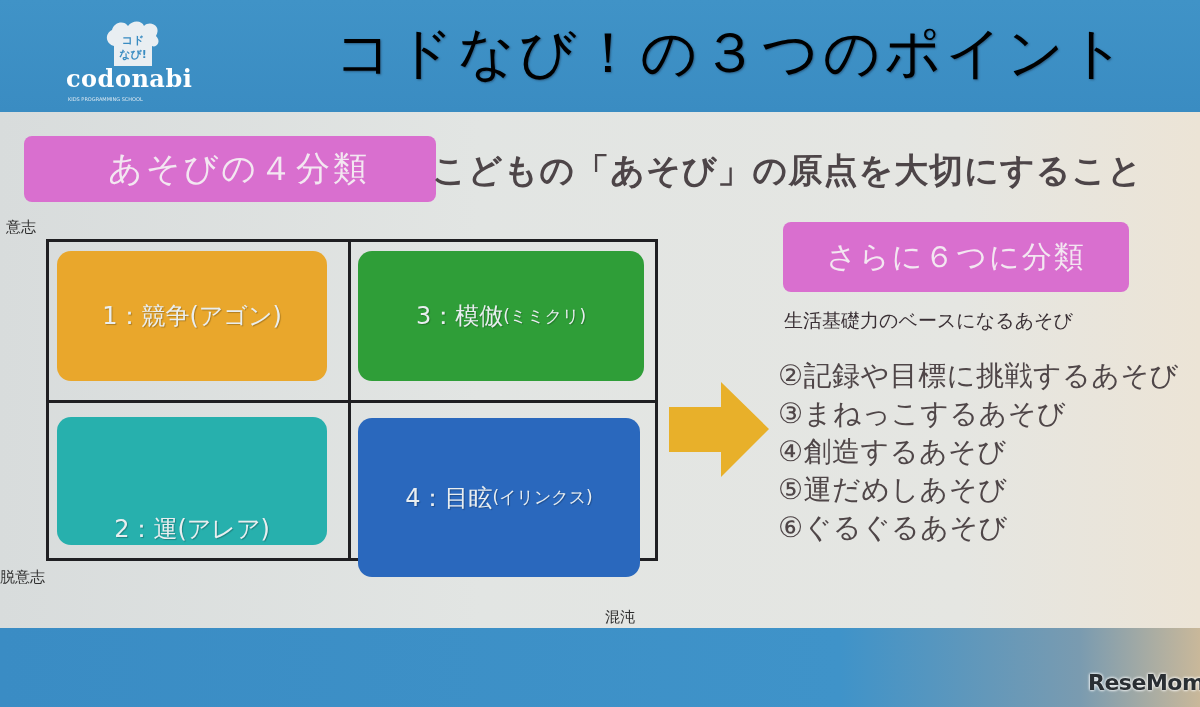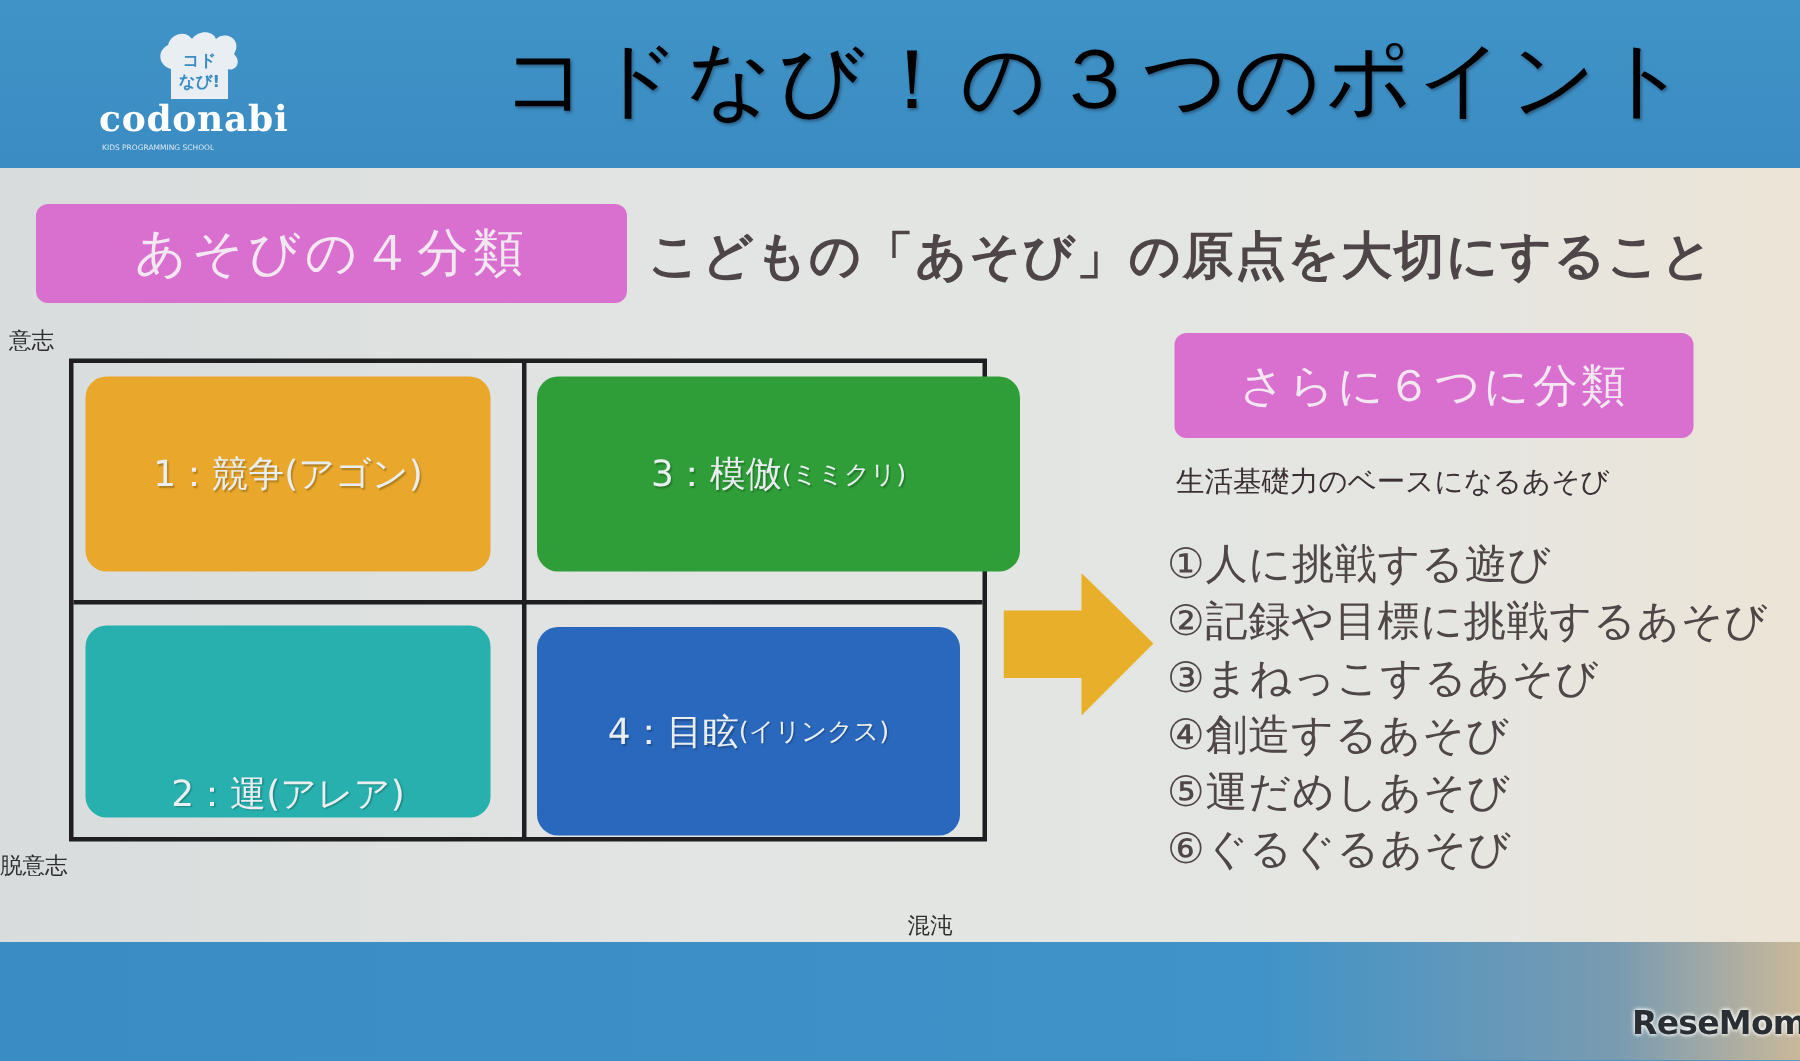--- a/index.html
+++ b/index.html
@@ -38,43 +38,43 @@
     }
     .slide {
       position: absolute; left: 0; top: 112px; width: 1200px; height: 516px;
       background: linear-gradient(90deg, #d8dcdc 0%, #e2e5e3 40%, #e5e6e2 80%, #ece4d6 100%);
     }
     .pill {
       position: absolute; background: #d96fcf; border-radius: 8px;
       color: #f3e7f1; display: flex; align-items: center; justify-content: center;
       white-space: nowrap;
     }
-    .pill-left { left: 24px; top: 24px; width: 394px; height: 66px; font-size: 34px; letter-spacing: 3px; }
+    .pill-left { left: 24px; top: 24px; width: 394px; height: 66px; font-size: 34px; letter-spacing: 3px; padding-left: 18px; }
     .pill-right { left: 783px; top: 110px; width: 346px; height: 70px; font-size: 30px; letter-spacing: 2px; }
     .headline {
       position: absolute; left: 432px; top: 36px; color: #4d4548;
       font-size: 34px; font-weight: bold; white-space: nowrap; letter-spacing: 1px;
     }
     .axis-label { position: absolute; color: #2f2f2f; font-size: 15px; white-space: nowrap; }
     .grid {
       position: absolute; left: 46px; top: 127px; width: 612px; height: 322px;
       border: 3px solid #1f1f22; box-sizing: border-box;
     }
     .grid .vline { position: absolute; left: 299px; top: 0; width: 3px; height: 100%; background: #1f1f22; }
     .grid .hline { position: absolute; left: 0; top: 158px; width: 100%; height: 3px; background: #1f1f22; }
     .quad {
       position: absolute; border-radius: 14px; color: #e9eef0;
       display: flex; align-items: center; justify-content: center;
       font-size: 24px; white-space: nowrap;
       text-shadow: 1px 1px 1px rgba(0,0,0,0.25);
     }
     .q1 { left: 8px;   top: 9px;   width: 270px; height: 130px; background: #e9a72c; }
-    .q3 { left: 309px; top: 9px;   width: 322px; height: 130px; background: #2f9e38; }
+    .q3 { left: 309px; top: 9px;   width: 286px; height: 130px; background: #2f9e38; }
     .q2 { left: 8px;   top: 175px; width: 270px; height: 128px; background: #27b0ad; align-items: flex-end; }
-    .q4 { left: 309px; top: 176px; width: 282px; height: 139px; background: #2a68bd; }
+    .q4 { left: 309px; top: 176px; width: 282px; height: 159px; background: #2a68bd; }
     .quad .small { font-size: 17px; }
     .arrow { position: absolute; left: 669px; top: 270px; width: 100px; height: 95px; }
     .subhead {
       position: absolute; left: 784px; top: 196px; color: #3a3035;
       font-size: 19px; font-weight: normal; white-space: nowrap;
     }
     .list { position: absolute; left: 778px; top: 245px; margin: 0; padding: 0; list-style: none; }
     .list li {
       color: #4f4648; font-size: 28px; line-height: 38px; white-space: nowrap; letter-spacing: 0.5px;
     }
@@ -133,21 +133,20 @@
   </div>
 
   <svg class="arrow" viewBox="0 0 100 95">
     <polygon points="0,25 52,25 52,0 100,47 52,95 52,70 0,70" fill="#e8b02a"></polygon>
   </svg>
 
   <div class="pill pill-right">さらに６つに分類</div>
   <div class="subhead">生活基礎力のベースになるあそび</div>
 
   <ul class="list">
-    <li>①人に挑戦する遊び</li>
     <li>②記録や目標に挑戦するあそび</li>
     <li>③まねっこするあそび</li>
     <li>④創造するあそび</li>
     <li>⑤運だめしあそび</li>
     <li>⑥ぐるぐるあそび</li>
   </ul>
 </div>
 
 <div class="bottom-band"></div>
 <div class="watermark">ReseMom</div>

